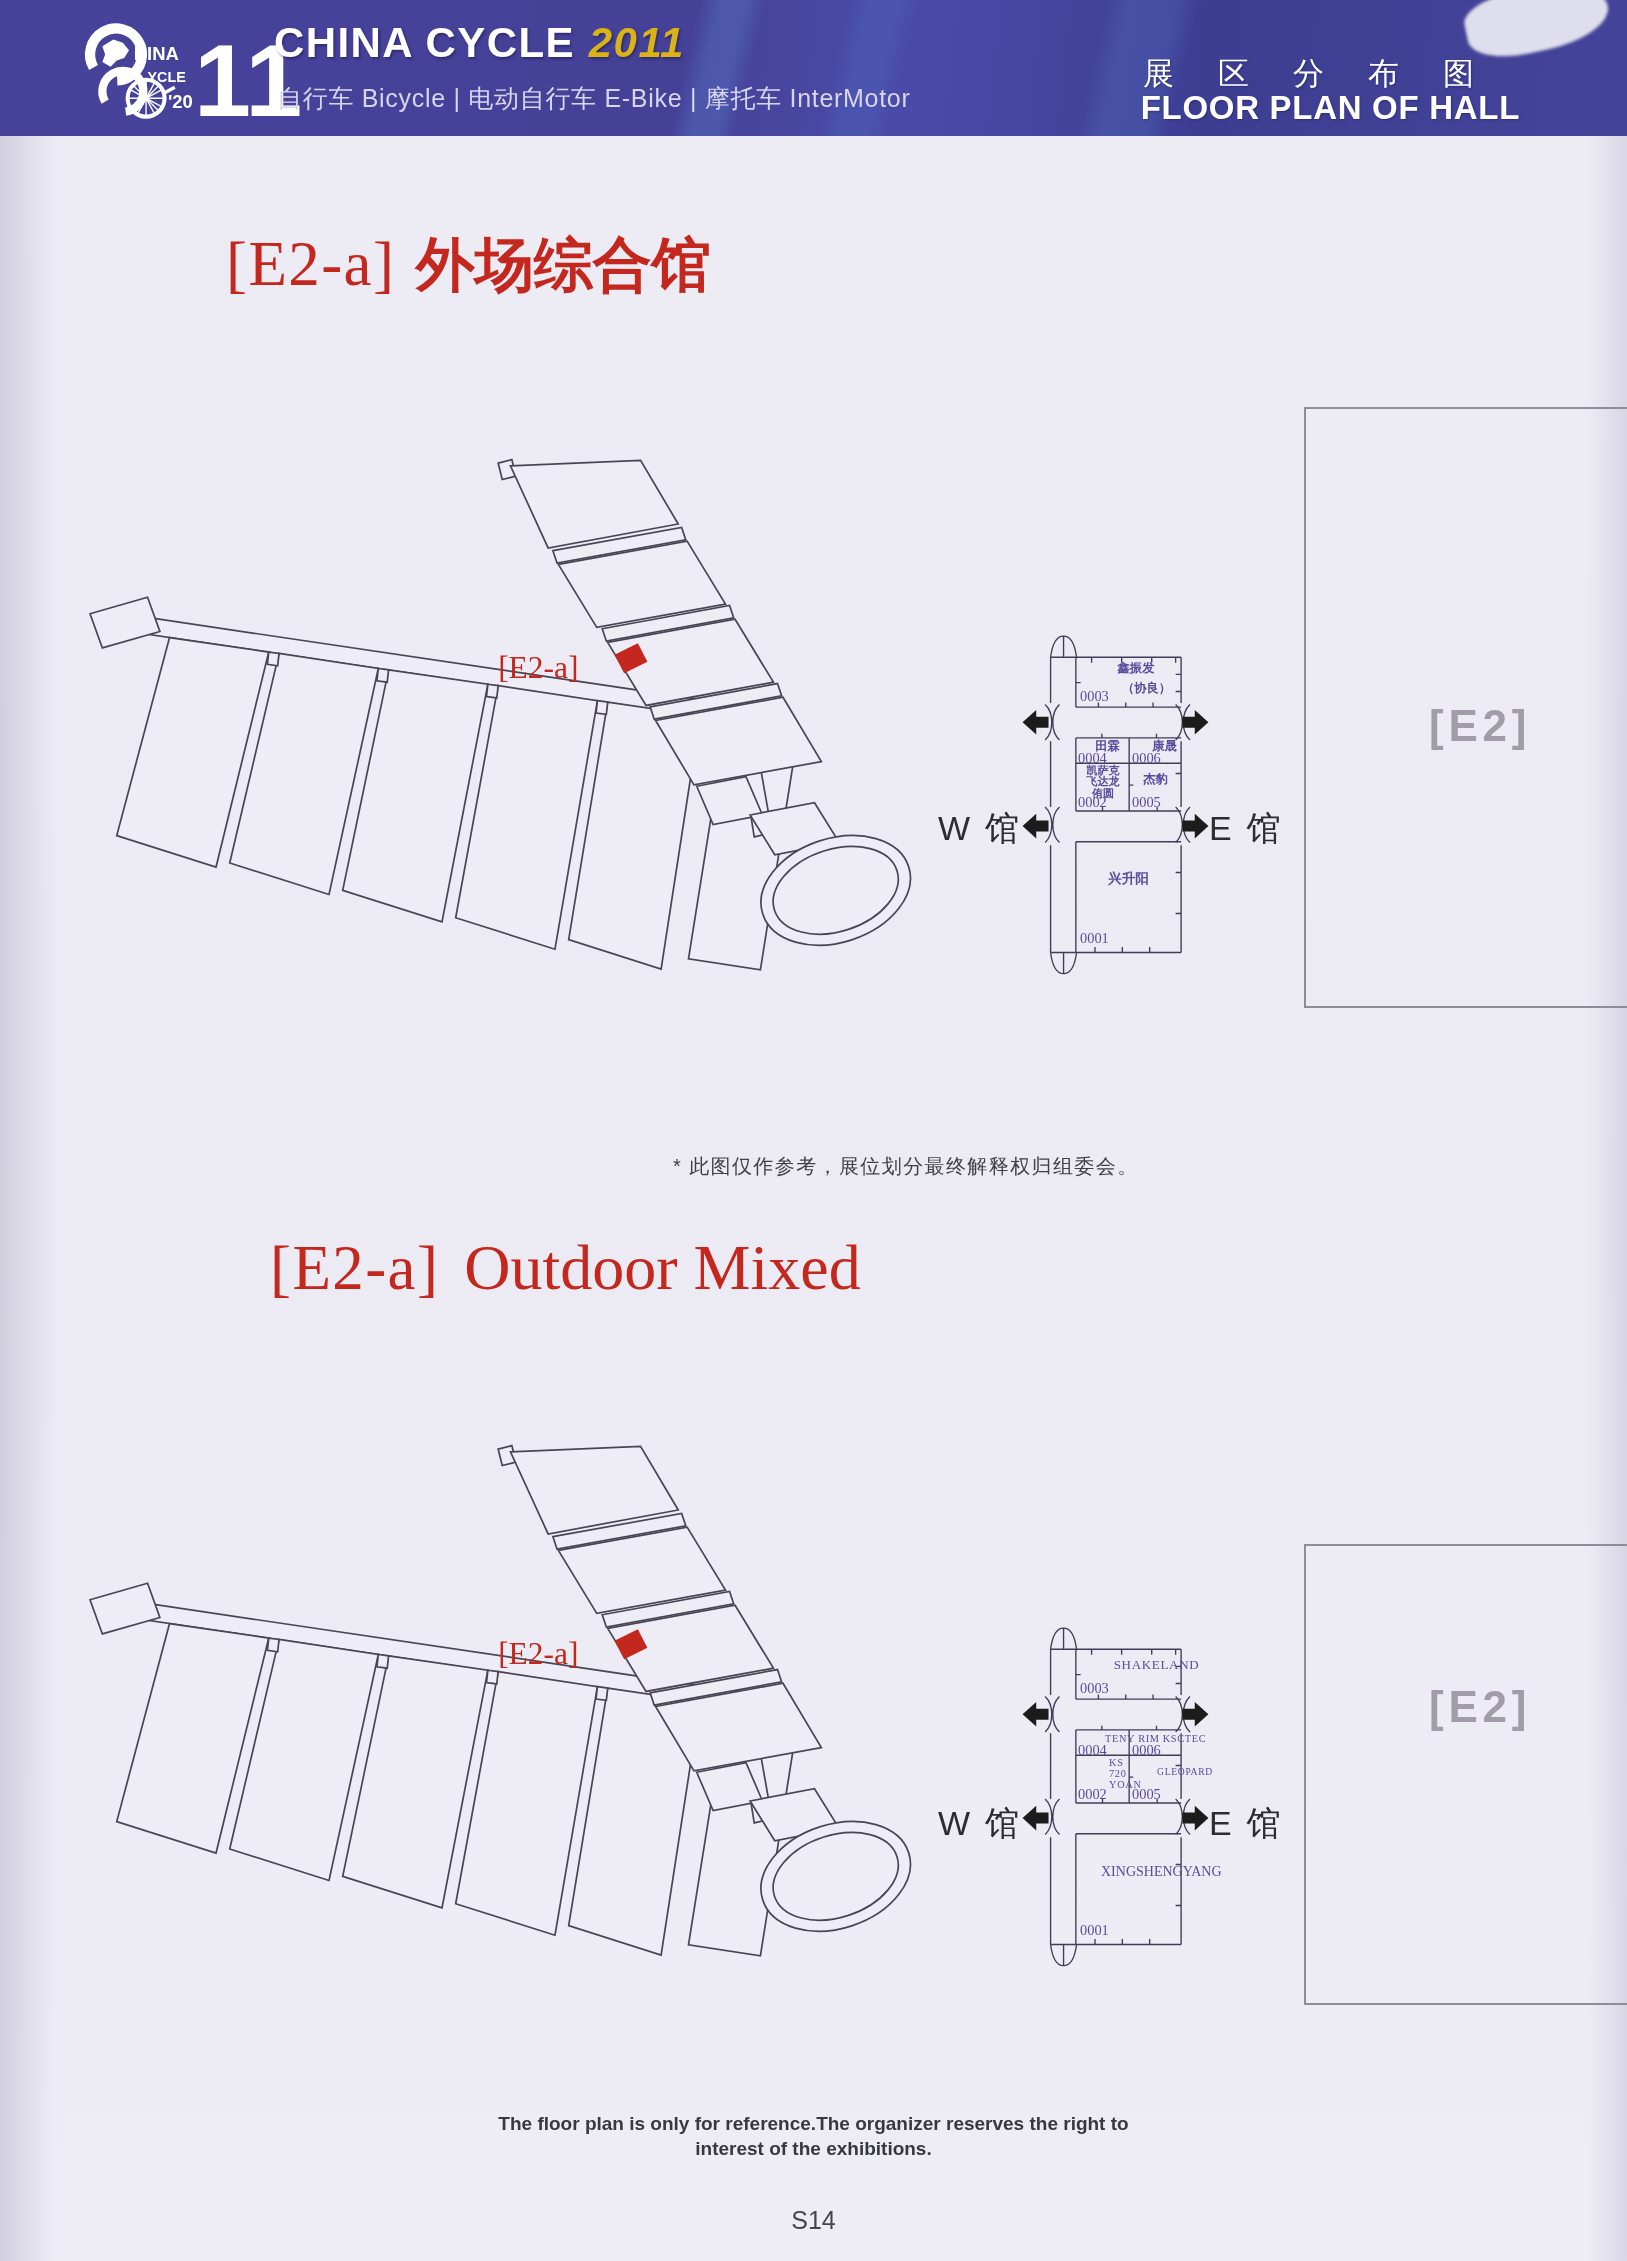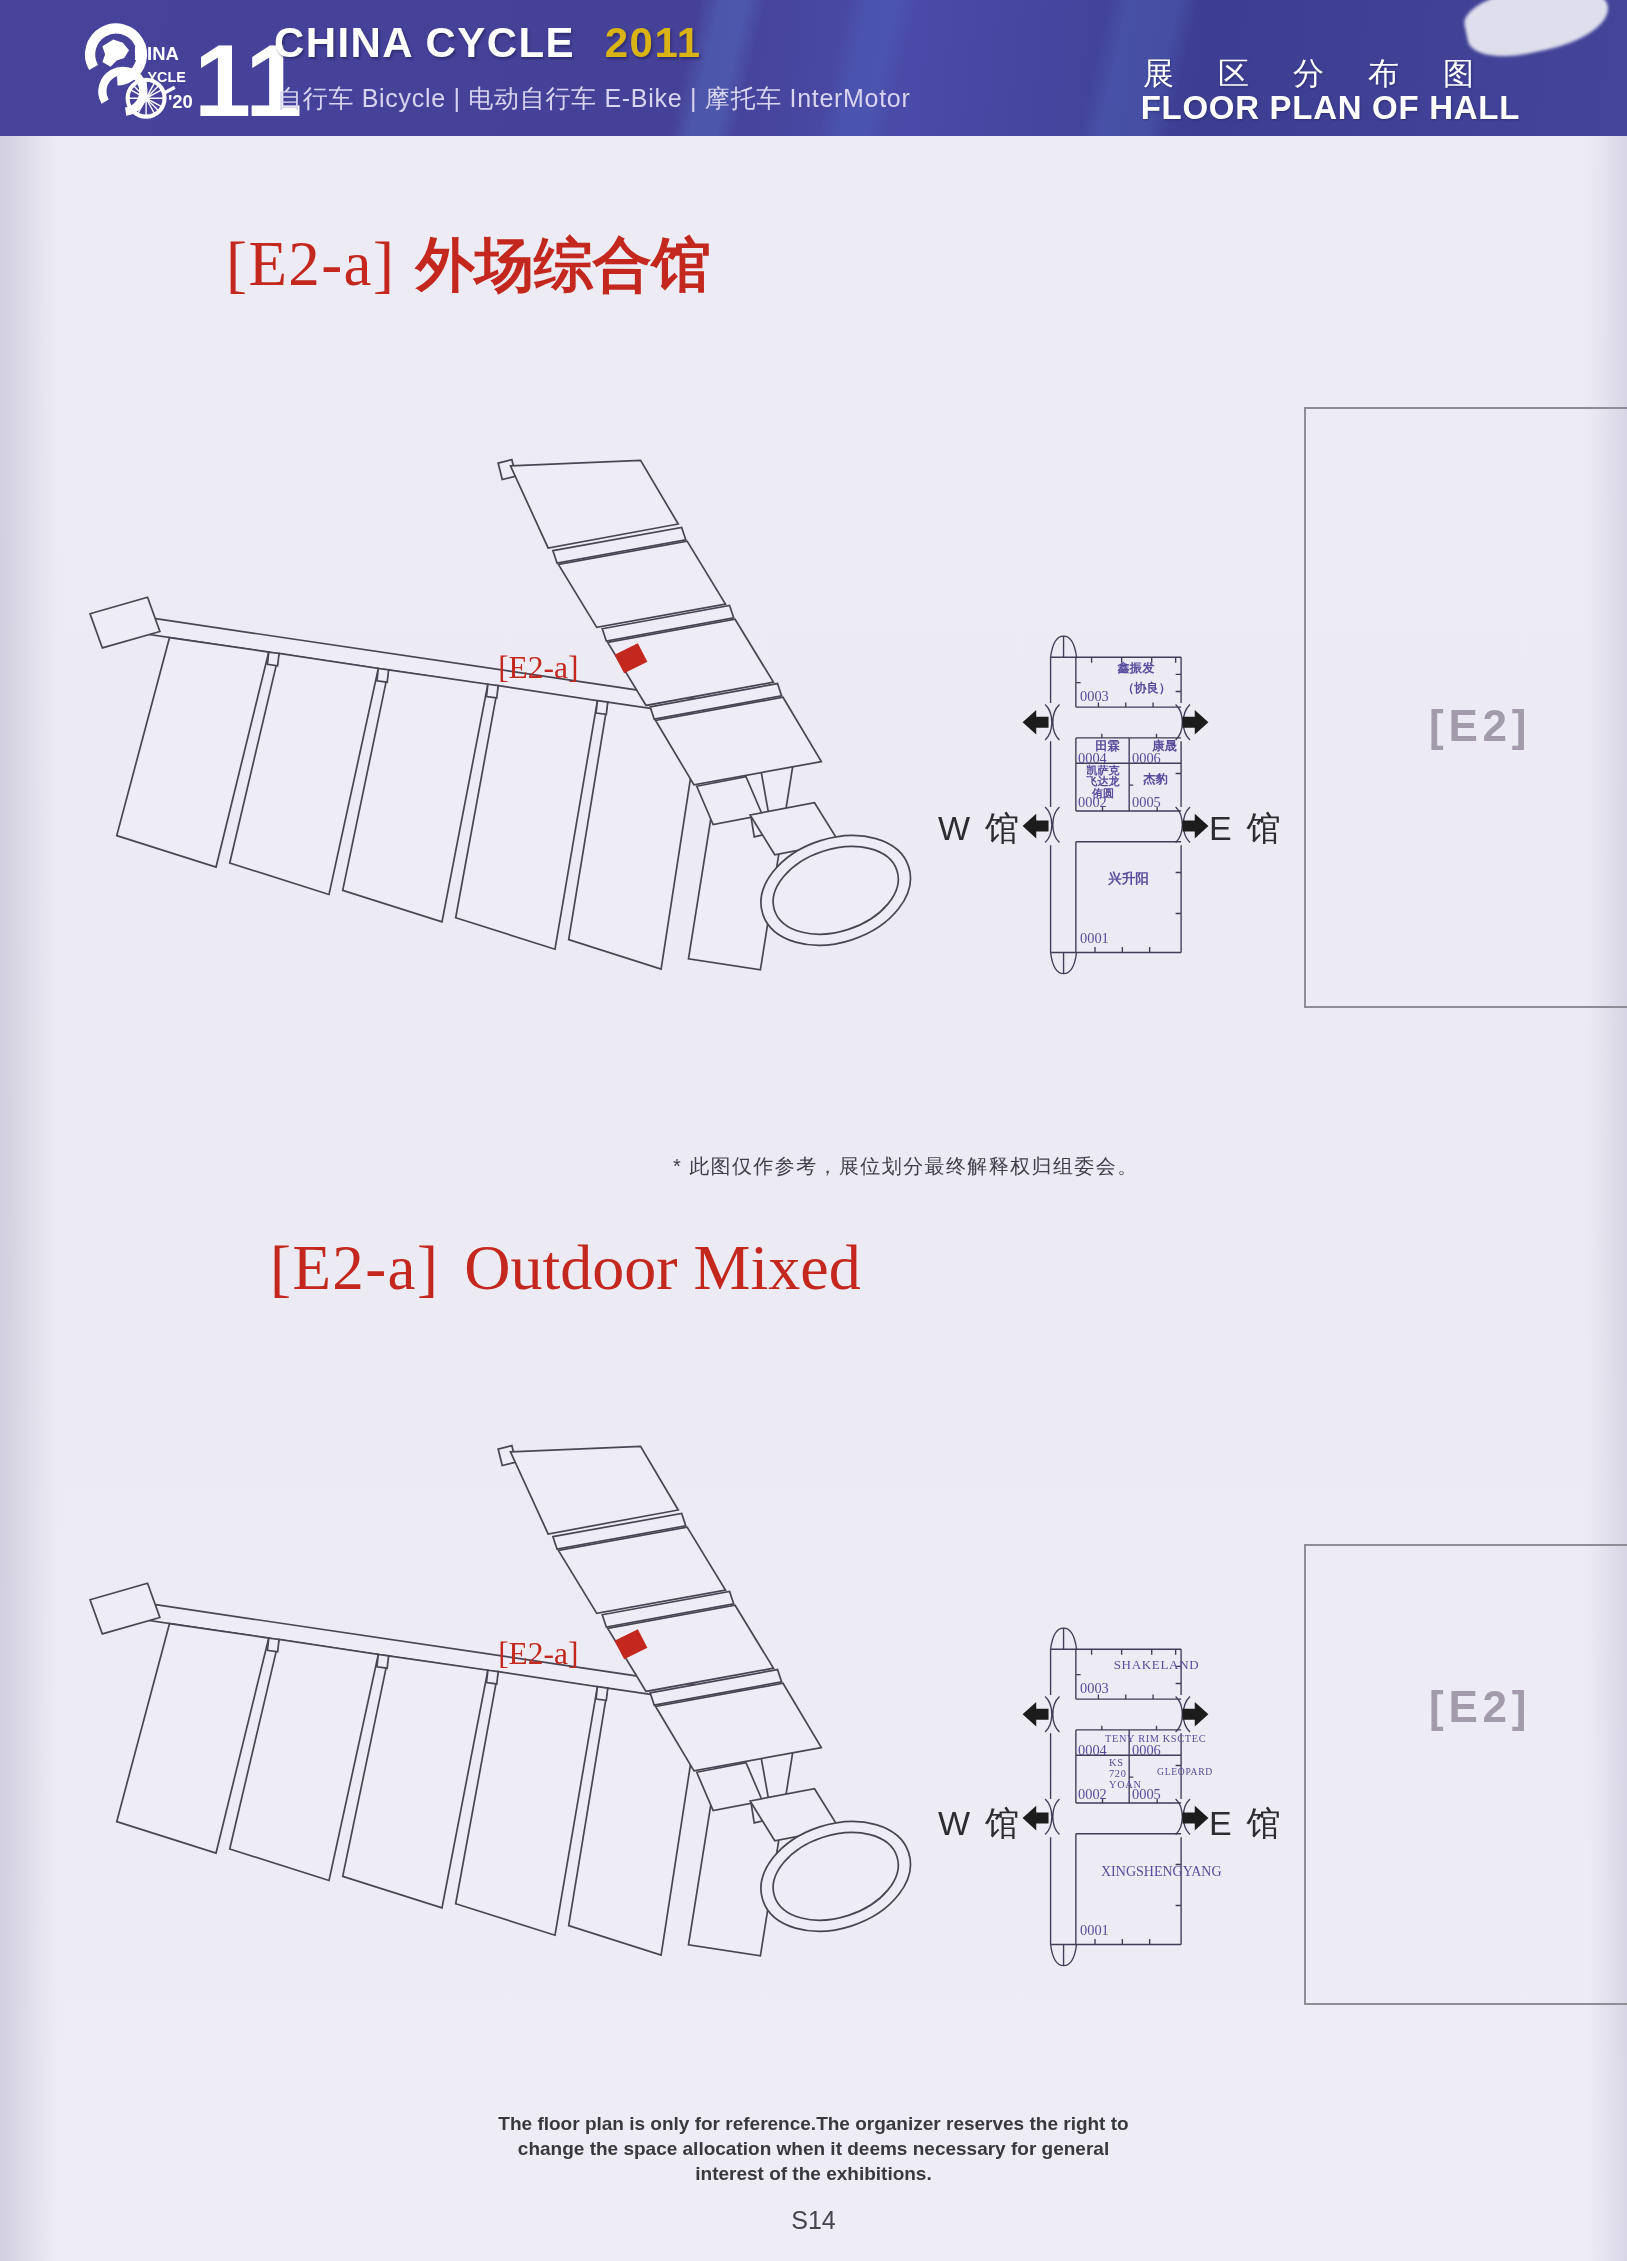--- a/index.html
+++ b/index.html
@@ -10,21 +10,21 @@
       linear-gradient(270deg, rgba(196,192,212,.5) 0%, rgba(236,235,244,0) 2.5%),
       linear-gradient(180deg,#edecf5 0%,#eceaf3 55%,#eeedf6 100%);
   }
   
   .header{position:absolute;left:0;top:0;width:1628px;height:136px;
     background:linear-gradient(96deg,#47439b 0%,#454197 42%,#4a4ba8 56%,#3d3e92 74%,#44459a 100%);overflow:hidden;}
   .header .streaks{position:absolute;left:616px;top:0;width:1012px;height:136px;opacity:.55;
     background:linear-gradient(103deg, transparent 0 82px, rgba(96,150,228,.45) 103px 127px, transparent 147px 226px, rgba(80,130,215,.35) 246px 274px, transparent 294px 479px, rgba(96,150,228,.30) 500px 548px, transparent 568px);}
   .logo{position:absolute;left:60px;top:12.3px;width:246px;height:115px;}
   .brand{position:absolute;left:274px;top:19px;font-size:42px;font-weight:bold;color:#ffffff;letter-spacing:1.4px;text-shadow:1.4px 2.1px 2.7px rgba(30,25,80,.55);white-space:nowrap;}
-  .brand .yr{color:#d9b414;margin-left:30px;}
+  .brand .yr{color:#d9b414;margin-left:14px;font-style:italic;}
   .subtitle{position:absolute;left:277px;top:82px;font-size:25px;color:#d9d4ef;letter-spacing:0.7px;white-space:nowrap;}
   .hdr-cn{position:absolute;right:110px;top:53px;font-size:31px;color:#ffffff;letter-spacing:44px;white-space:nowrap;text-shadow:0.7px 1.4px 2.1px rgba(30,25,80,.5);}
   .hdr-en{position:absolute;right:108px;top:89px;font-size:33px;font-weight:bold;color:#ffffff;letter-spacing:0.7px;white-space:nowrap;text-shadow:0.7px 1.4px 2.1px rgba(30,25,80,.5);}
   .scratch{position:absolute;left:1465px;top:-12.3px;width:144px;height:63px;background:rgba(250,249,252,.85);border-radius:40% 60% 55% 45%;transform:rotate(-12deg);filter:blur(1.4px);}
   
   .sec-title{position:absolute;font-family:"Liberation Serif",serif;color:#c3271d;white-space:nowrap;}
   .sec-title .code{font-size:63px;letter-spacing:1.4px;}
   .sec-title .cjk{font-size:59px;font-weight:bold;margin-left:20.5px;}
   .sec-title .en{font-size:64px;margin-left:25px;}
   #title1{left:226px;top:226px;}
@@ -266,19 +266,18 @@
 
   <div class="hall-label" style="left:938px;top:1801px;">W 馆</div>
   <div class="hall-label" style="left:1209px;top:1801px;">E 馆</div>
 
   <div class="e2box" id="e2box2">
     <div class="e2label">[E2]</div>
   </div>
 
   <div class="footer">
     <div>The floor plan is only for reference.The organizer reserves the right to</div>
-    <div>change the space allocation when it deems necessary for general</div>
     <div>interest of the exhibitions.</div>
   </div>
   <div class="pagenum">S14</div>
 
 </div>
 
 
 </body></html>

